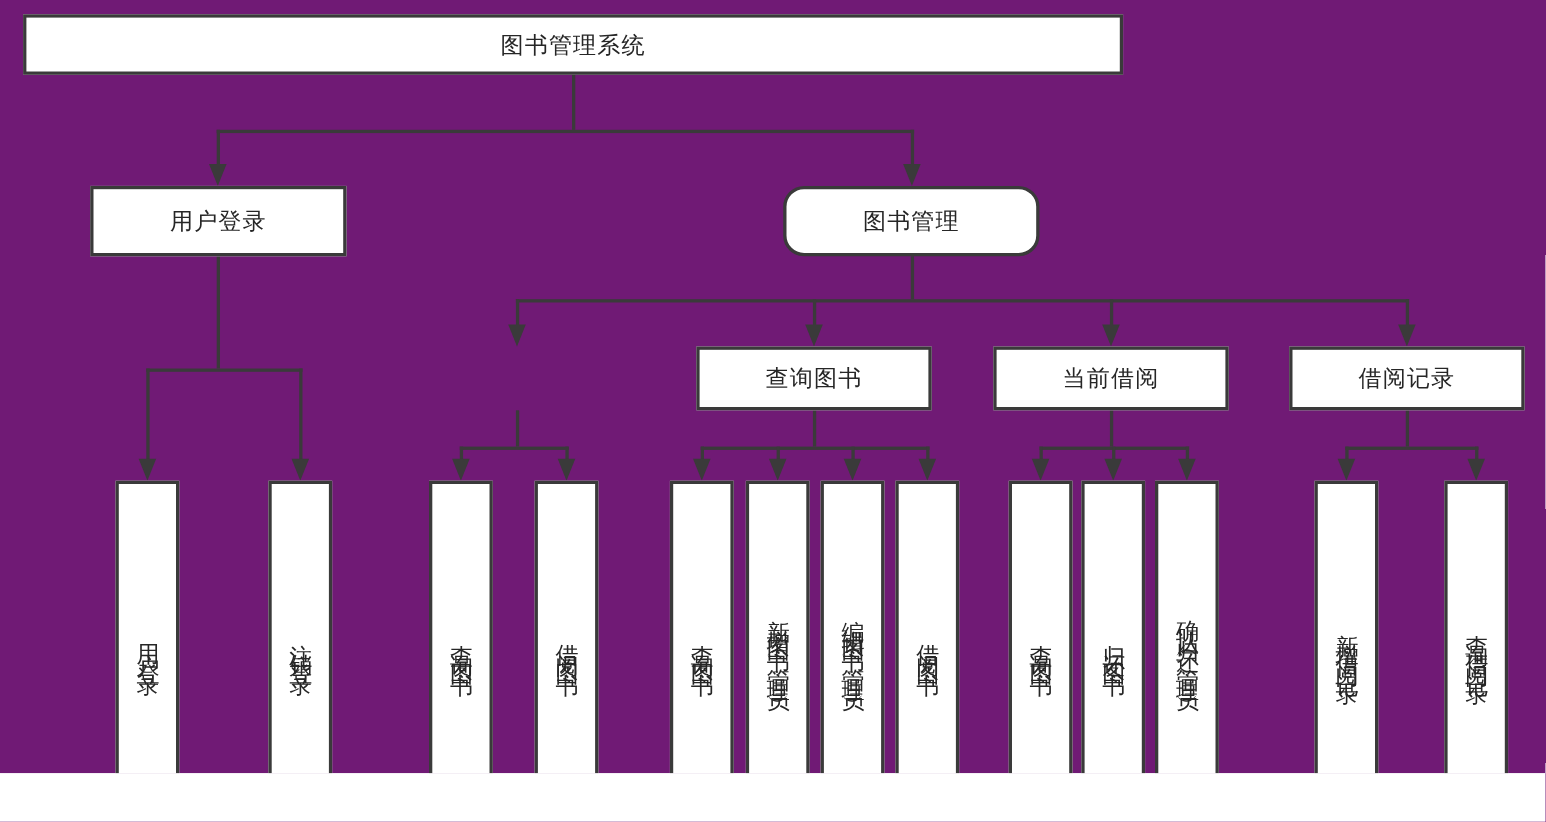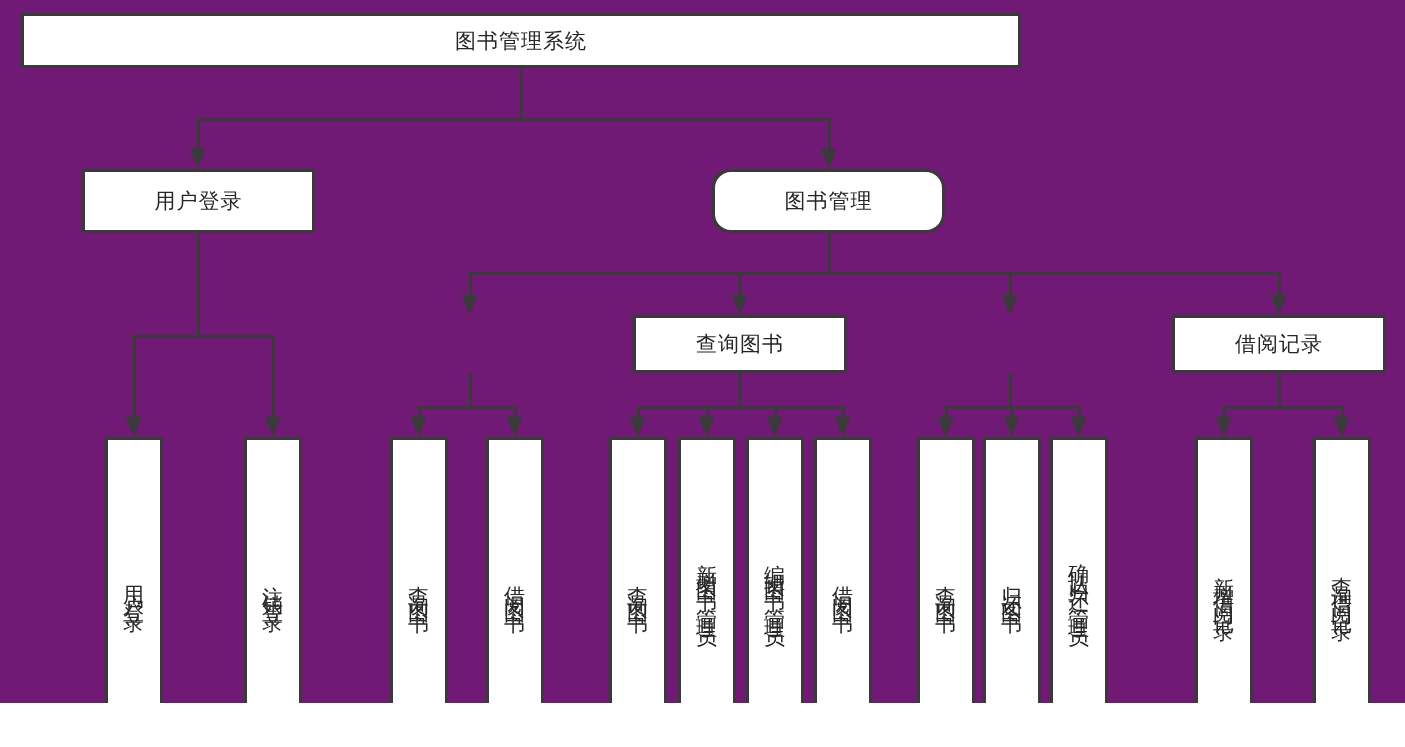--- a/index.html
+++ b/index.html
@@ -92,20 +92,23 @@
   <div class="vline" style="left:739px;top:272px;height:24px;"></div>
   <div class="arrow" style="left:732px;top:295px;"></div>
   <div class="vline" style="left:1009px;top:272px;height:24px;"></div>
   <div class="arrow" style="left:1002px;top:295px;"></div>
   <div class="vline" style="left:1278px;top:272px;height:24px;"></div>
   <div class="arrow" style="left:1271px;top:295px;"></div>
 
   <div class="box" style="left:633px;top:315px;width:214px;height:58px;">
     <span>查询图书</span>
   </div>
+  <div class="box" style="left:903px;top:315px;width:214px;height:58px;">
+    <span>当前借阅</span>
+  </div>
   <div class="box" style="left:1172px;top:315px;width:214px;height:58px;text-align:center;">
     <span>借阅记录</span>
   </div>
 
   <div class="vline" style="left:469px;top:373px;height:33px;"></div>
   <div class="hline" style="left:418px;top:406px;width:99px;"></div>
   <div class="vline" style="left:418px;top:406px;height:12px;"></div>
   <div class="arrow" style="left:411px;top:417px;"></div>
   <div class="vline" style="left:514px;top:406px;height:12px;"></div>
   <div class="arrow" style="left:507px;top:417px;"></div>

